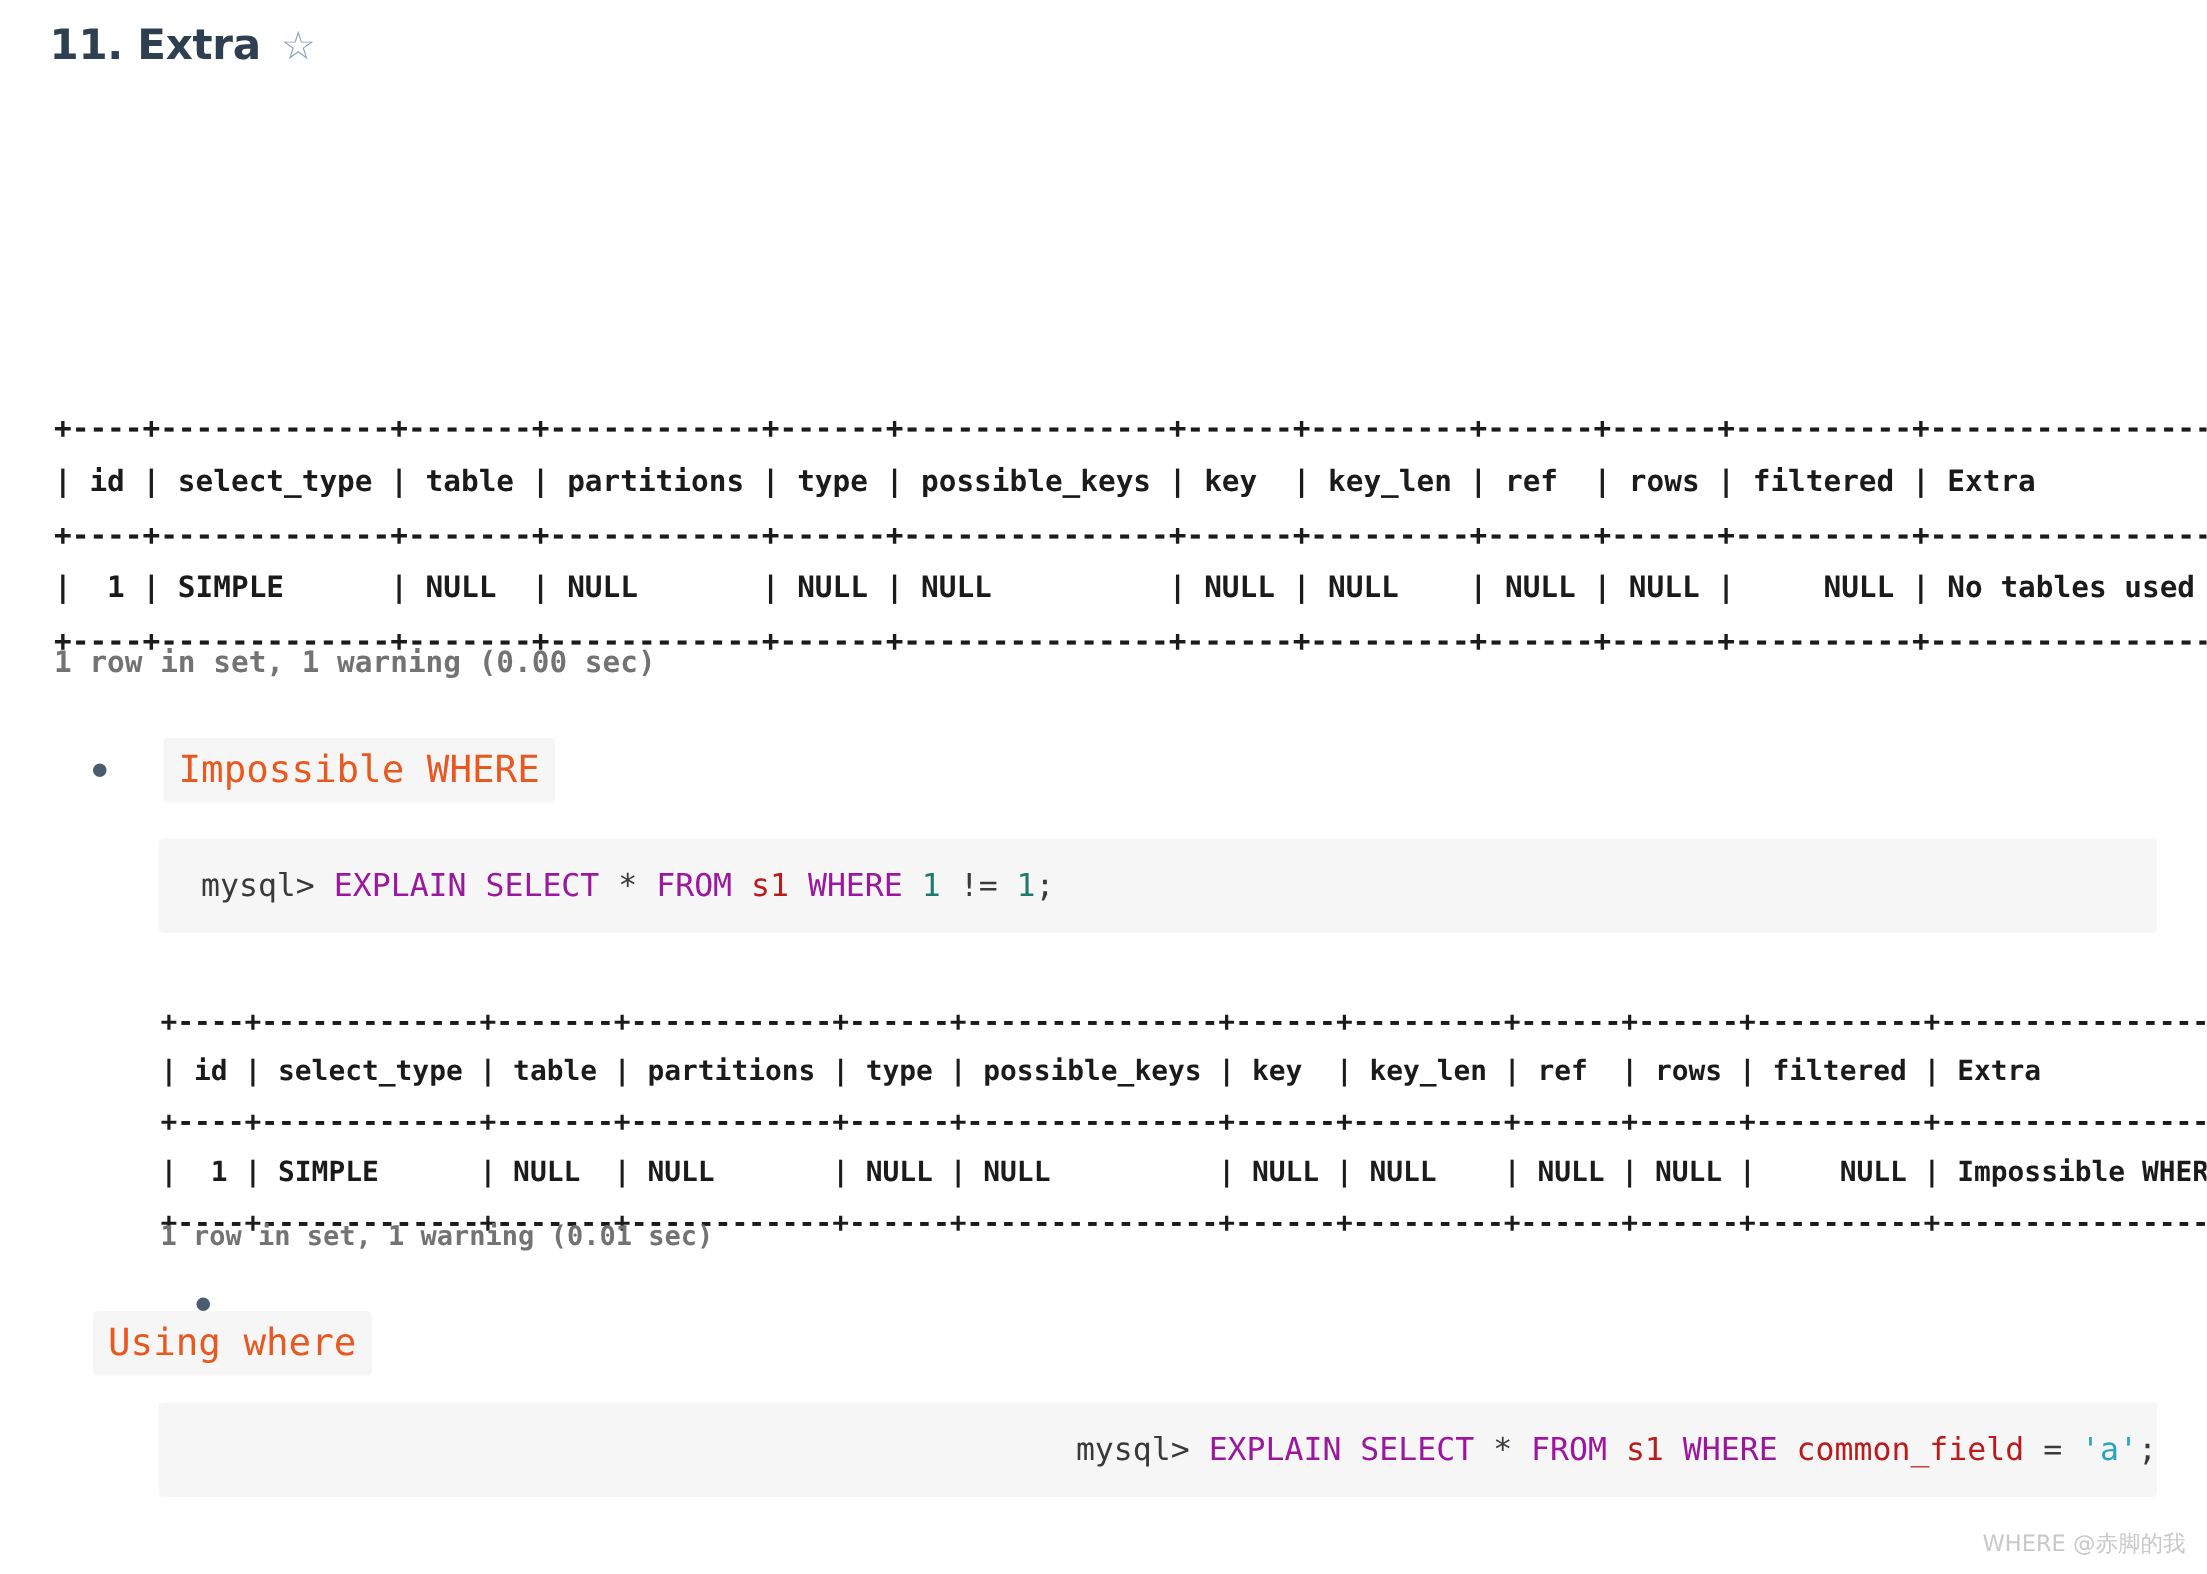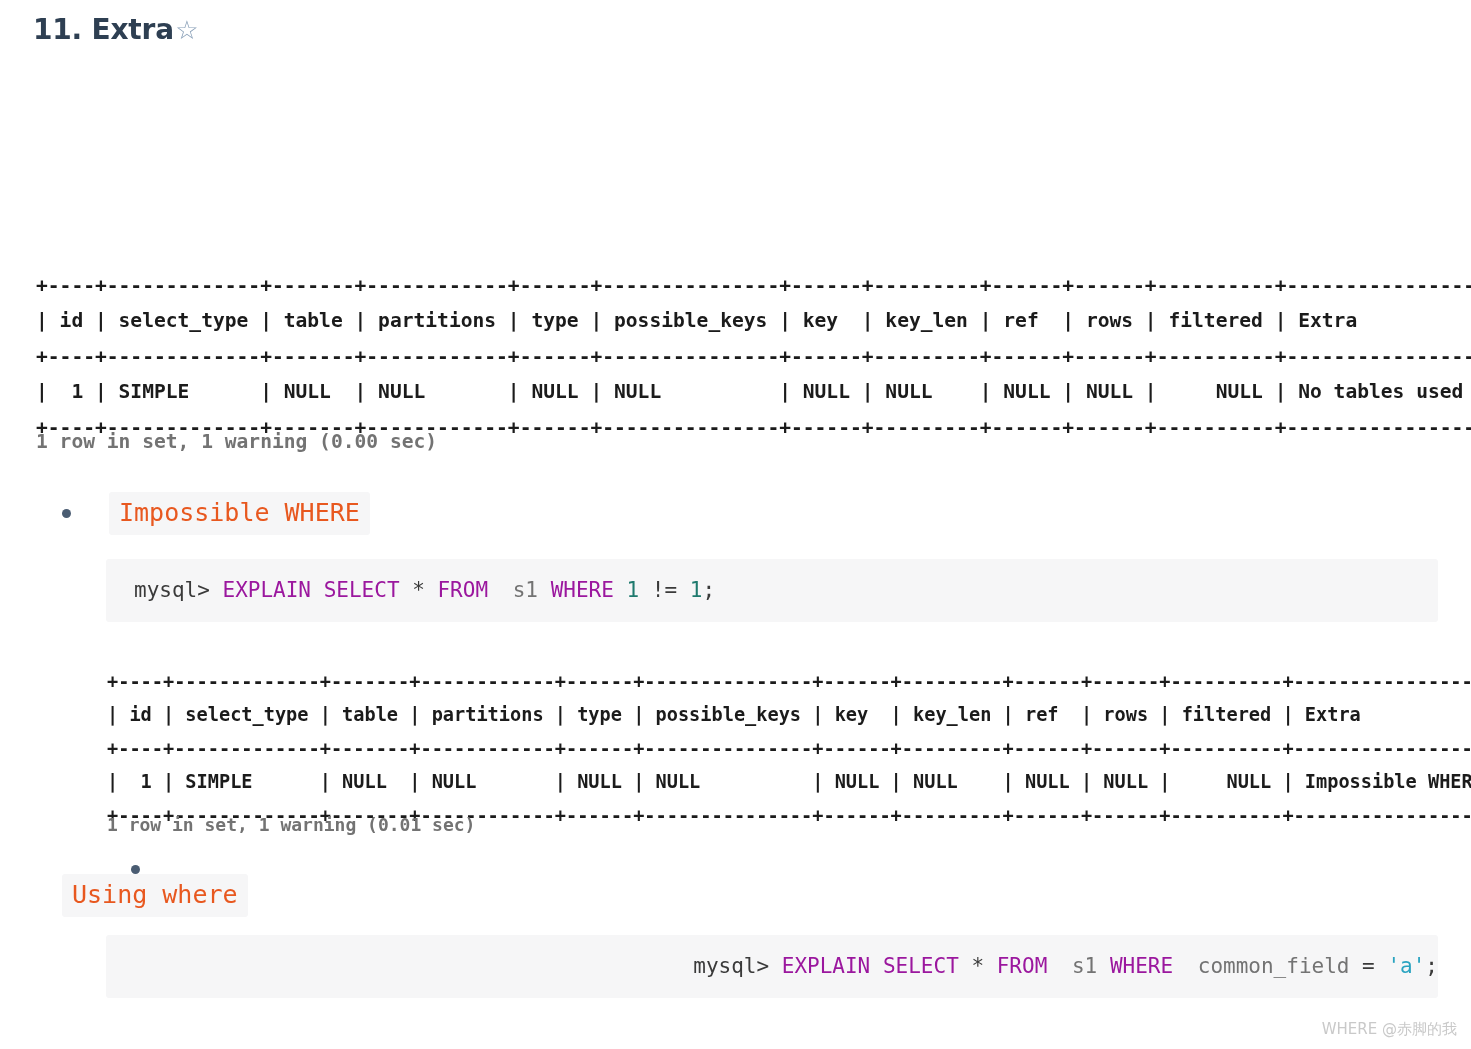--- a/index.html
+++ b/index.html
@@ -24,20 +24,21 @@
     padding: 0;
   }
 
   
   .title-row {
     position: absolute;
     left: 33px;
     top: 16px;
     display: flex;
     align-items: center;
+    gap: 12px;
   }
   .title-text {
     font-family: "DejaVu Sans", sans-serif;
     font-size: 28px;
     font-weight: 700;
     color: #2e3f52;
     letter-spacing: -0.2px;
     line-height: 1;
     white-space: nowrap;
   }
@@ -67,21 +68,21 @@
   }
   .codeblock .inner { padding-left: 28px; }
 
   .cb1 { left: 33px;  top: 164px; width: 1405px; height: 63px; }
   .cb2 { left: 106px; top: 559px; width: 1332px; height: 63px; }
   .cb3 { left: 106px; top: 935px; width: 1332px; height: 63px; justify-content: flex-end; }
 
   .kw    { color: #9b179e; }
   .num   { color: #1f7a6e; }
   .str   { color: #29a3c0; }
-  .ident { color: #737373; margin-left: 12px; }
+  .ident { color: #b91c1c; }
   .punc  { color: #3a3a3a; }
 
   
   .ascii {
     position: absolute;
     font-family: "DejaVu Sans Mono", monospace;
     font-weight: 700;
     white-space: pre;
     color: #1b1b1b;
     letter-spacing: 0px;

